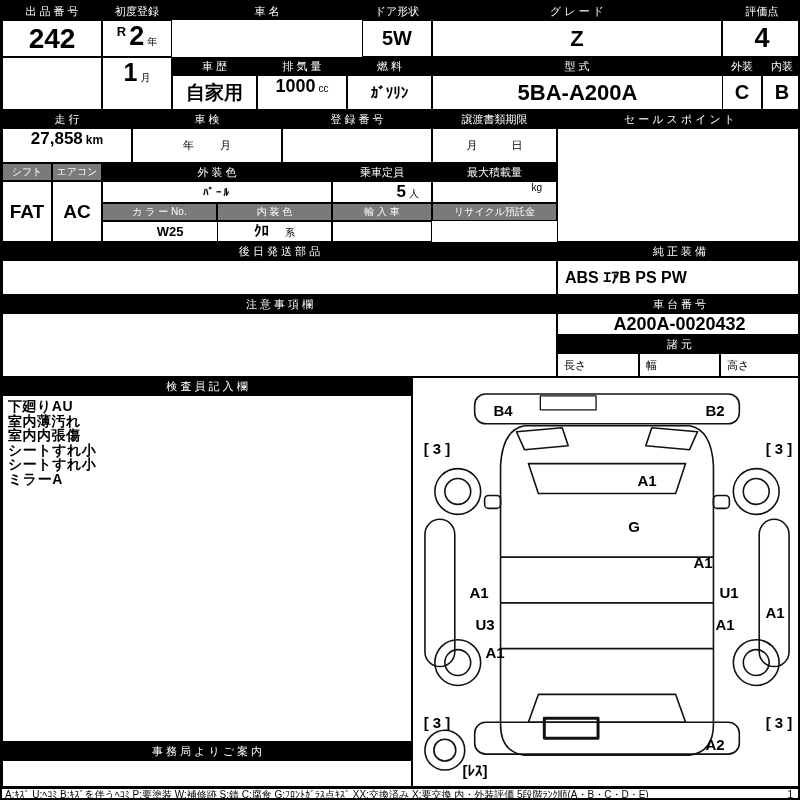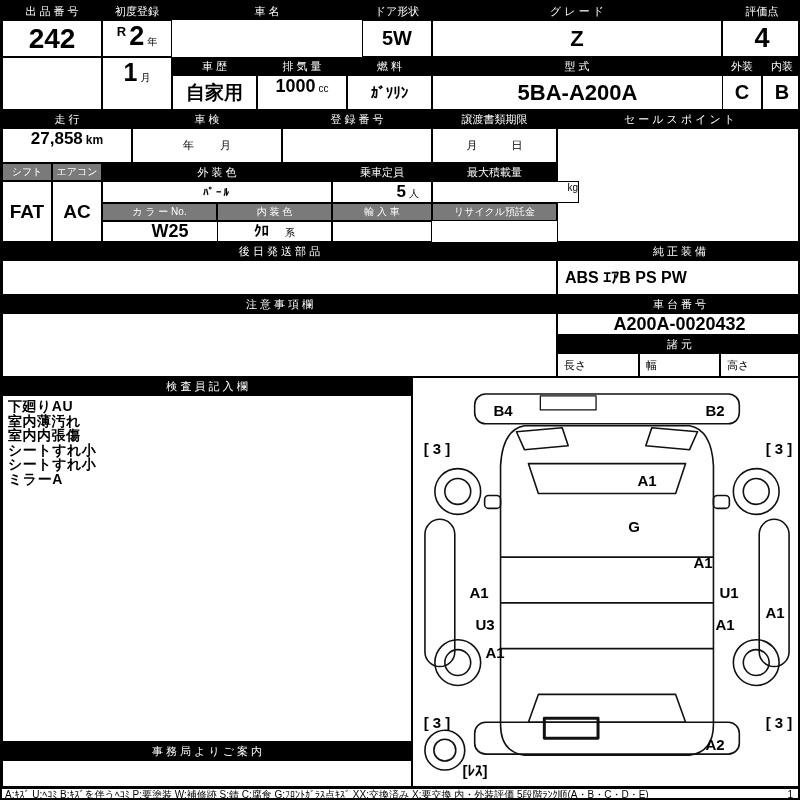--- a/index.html
+++ b/index.html
@@ -105,30 +105,30 @@
 
   <div class="cell hdr" style="left:100px;top:161px;width:230px;height:18px">外 装 色</div>
   <div class="cell hdr" style="left:330px;top:161px;width:100px;height:18px">乗車定員</div>
   <div class="cell hdr" style="left:430px;top:161px;width:125px;height:18px">最大積載量</div>
 
   <div class="cell val" style="left:100px;top:179px;width:230px;height:22px;font-size:11px;letter-spacing:2px">ﾊﾟｰﾙ</div>
   <div class="cell val base right" style="left:330px;top:179px;width:100px;height:22px;padding-right:12px">
     <span style="font-size:17px">5</span>
     <span class="unit">人</span>
   </div>
-  <div class="cell val base right" style="left:430px;top:179px;width:147px;height:22px;">
+  <div class="cell val base right" style="left:430px;top:179px;width:125px;height:22px;padding-right:14px">
     <span class="unit">kg</span>
   </div>
 
   <div class="cell ghdr" style="left:100px;top:201px;width:115px;height:18px">カ ラ ー No.</div>
   <div class="cell ghdr" style="left:215px;top:201px;width:115px;height:18px">内 装 色</div>
   <div class="cell ghdr" style="left:330px;top:201px;width:100px;height:18px">輸 入 車</div>
   <div class="cell ghdr" style="left:430px;top:201px;width:125px;height:18px">リサイクル預託金</div>
 
-  <div class="cell val" style="left:100px;top:219px;width:136px;height:21px;font-size:18px">W25</div>
+  <div class="cell val" style="left:100px;top:219px;width:136px;height:21px;font-size:13px">W25</div>
   <div class="cell val base" style="left:215px;top:219px;width:115px;height:21px;gap:16px">
     <span style="font-size:15px">ｸﾛ</span>
     <span class="unit">系</span>
   </div>
   <div class="cell" style="left:330px;top:219px;width:100px;height:21px"></div>
 
   <div class="cell hdr" style="left:0;top:240px;width:555px;height:18px">後 日 発 送 部 品</div>
   <div class="cell" style="left:0;top:258px;width:555px;height:35px"></div>
 
   <div class="cell hdr" style="left:555px;top:240px;width:245px;height:18px">純 正 装 備</div>

